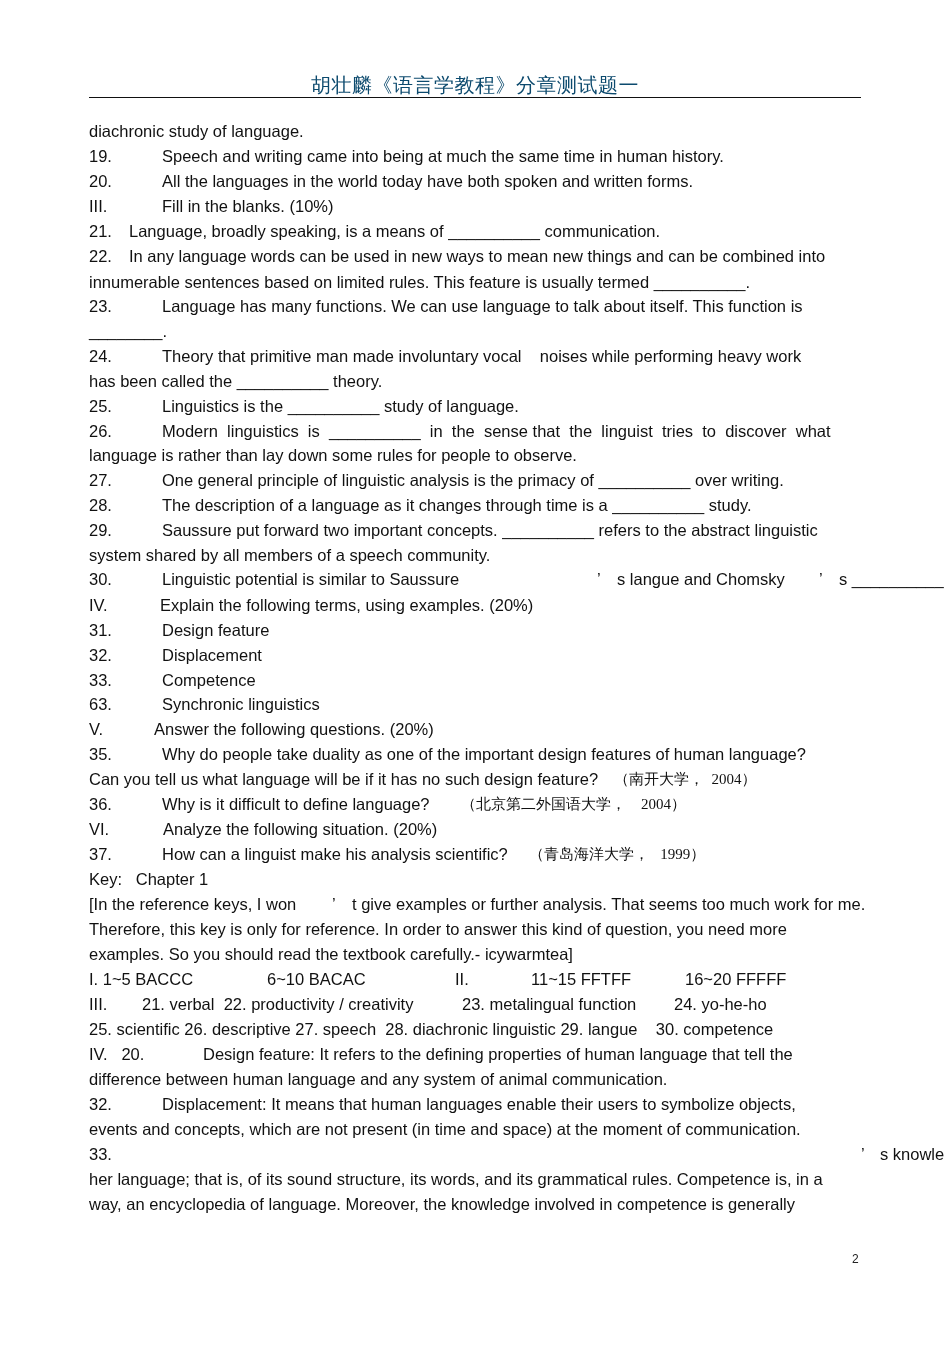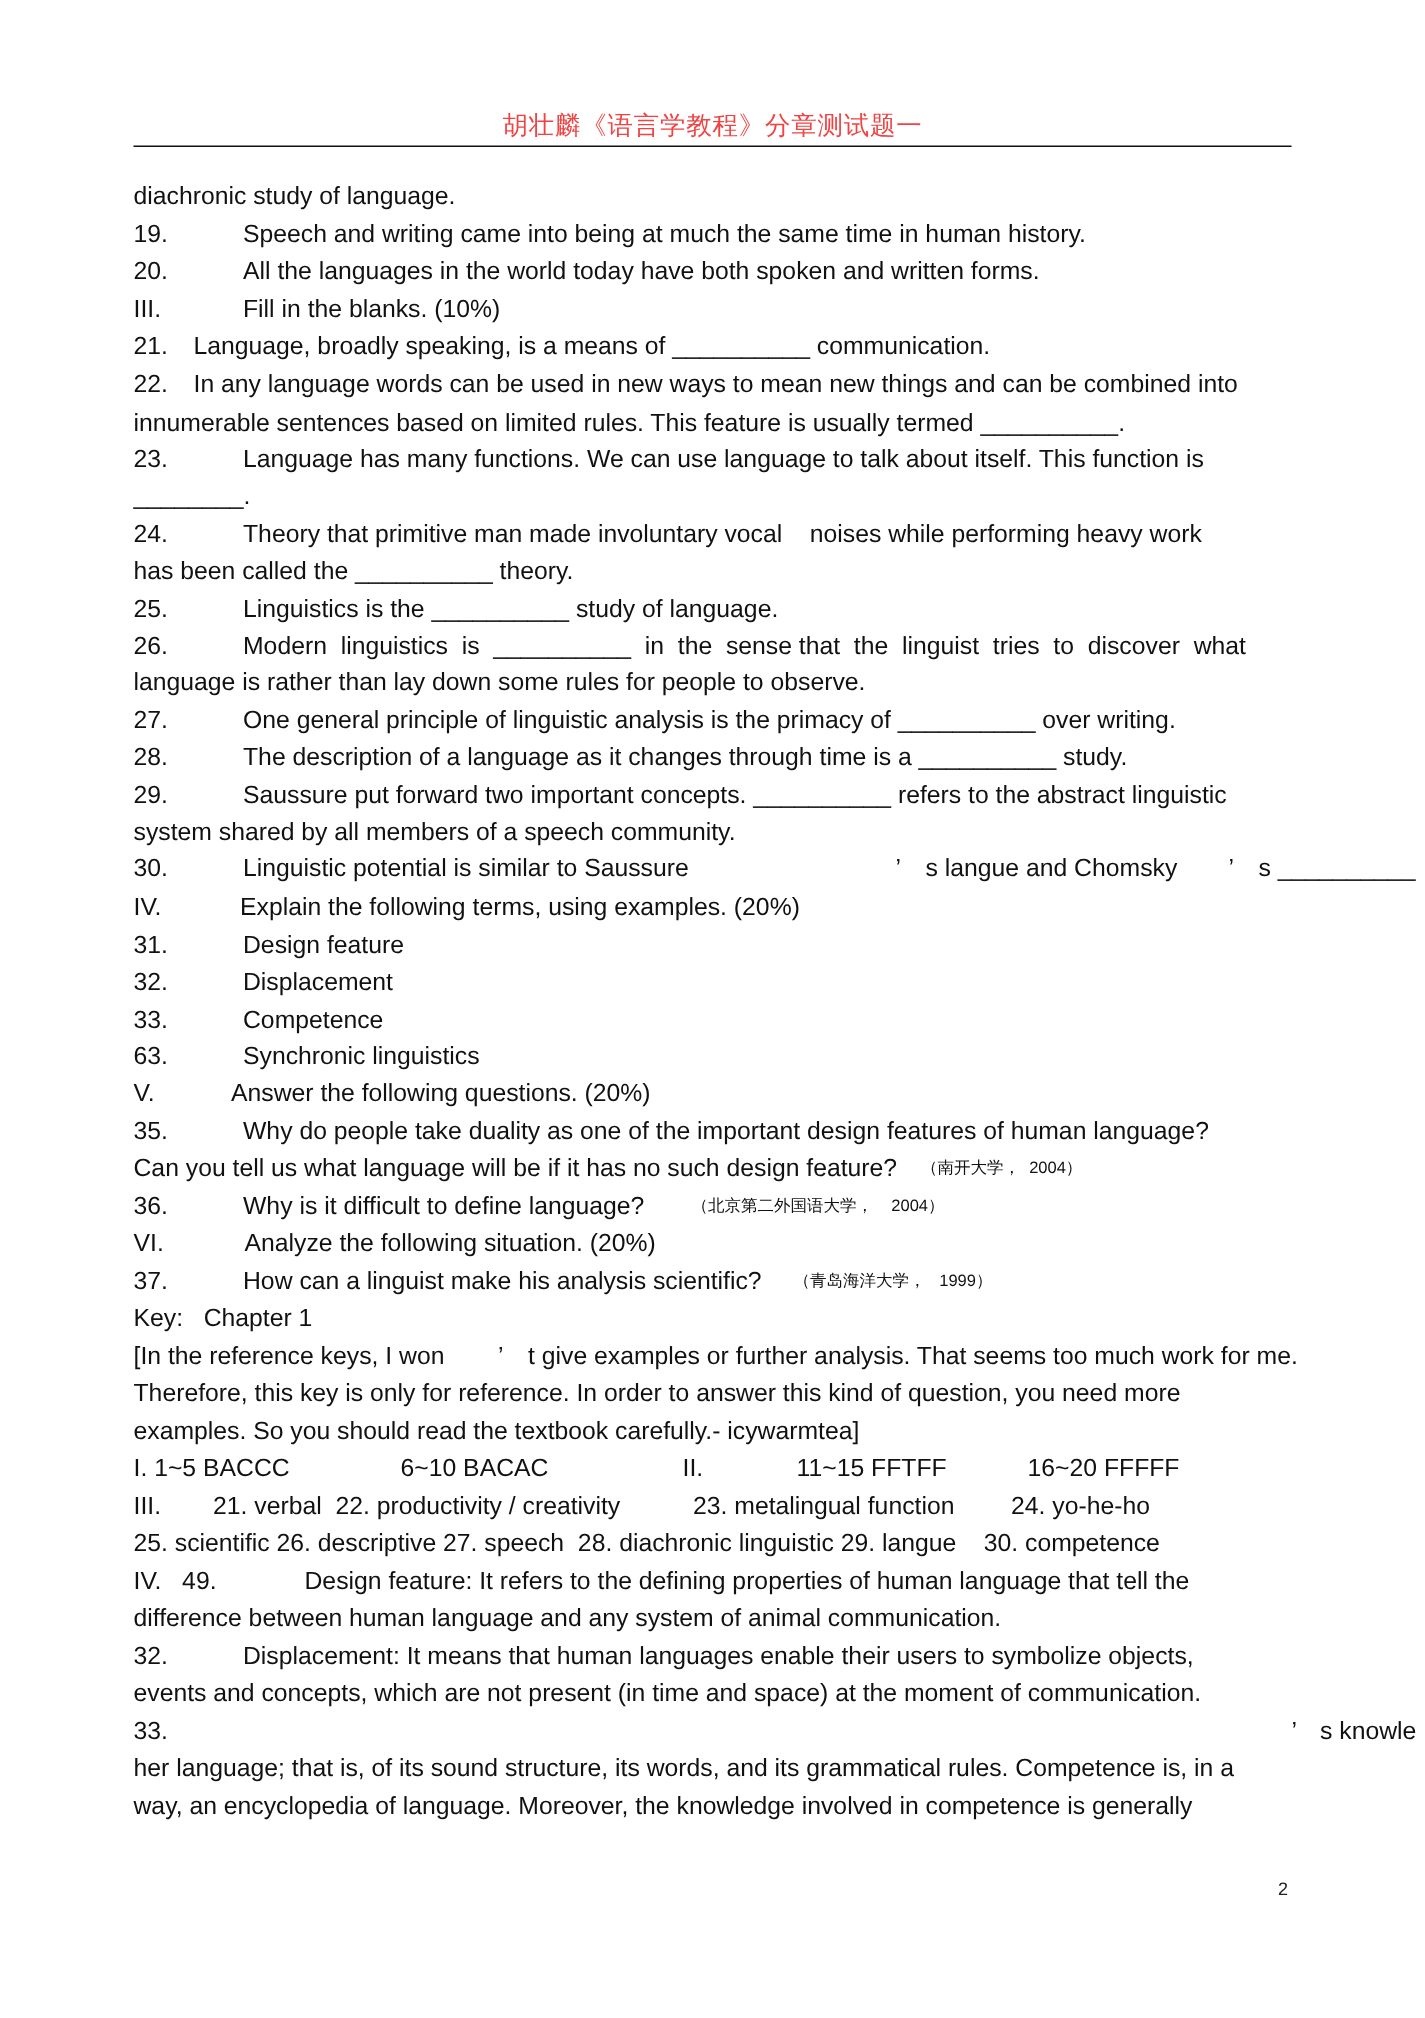--- a/index.html
+++ b/index.html
@@ -1,27 +1,27 @@
 <!DOCTYPE html>
 <html><head>
   <meta charset="utf-8">
   <style>
     html, body { margin: 0; padding: 0; background: #ffffff; }
     body { width: 950px; height: 1345px; position: relative; overflow: hidden;
            font-family: "Liberation Sans", "DejaVu Sans", sans-serif; color: #111111; }
     .page { position: absolute; left: 0; top: 0; width: 950px; height: 1345px; background: #fff; }
     .header-title { position: absolute; top: 72px; left: 0; width: 950px; text-align: center;
-                    font-family: "DejaVu Serif", "Liberation Serif", serif; font-size: 17px; color: #ef4444; letter-spacing: 0.5px; }
+                    font-family: "DejaVu Serif", "Liberation Serif", serif; font-size: 20px; color: #0c4a6e; letter-spacing: 0.5px; }
     .header-rule { position: absolute; top: 97px; left: 89px; width: 772px; height: 1px; background: #111; }
     .line { position: absolute; left: 89px; height: 22px; line-height: 22px; font-size: 16.5px; white-space: nowrap; }
     .num { position: absolute; left: 0; }
     .txt { position: absolute; left: 73px; }
     .txt2 { position: absolute; left: 40px; }
     .seg { position: absolute; white-space: nowrap; }
-    .cjk { font-family: Liberation Sans, sans-serif; font-size: 11px; }
+    .cjk { font-family: Liberation Serif, serif; font-size: 15px; }
     .pagenum { position: absolute; left: 852px; top: 1252px; font-size: 12px; color: #222; }
   </style>
 </head>
 <body>
 
 <div class="page">
 
   <div class="header-title">胡壮麟《语言学教程》分章测试题一</div>
   <div class="header-rule"></div>
 
@@ -175,21 +175,21 @@
   <div class="line" style="top:993px">
     <span class="num">III.</span>
     <span class="seg" style="left:53px; white-space:pre">21. verbal  22. productivity / creativity</span>
     <span class="seg" style="left:373px">23. metalingual function</span>
     <span class="seg" style="left:585px">24. yo-he-ho</span>
   </div>
   <div class="line" style="top:1018px">
     <span class="seg" style="left:0; white-space:pre">25. scientific 26. descriptive 27. speech  28. diachronic linguistic 29. langue    30. competence</span>
   </div>
   <div class="line" style="top:1043px">
-    <span class="seg" style="left:0; white-space:pre">IV.   49.</span>
+    <span class="seg" style="left:0; white-space:pre">IV.   20.</span>
     <span class="seg" style="left:114px">Design feature: It refers to the defining properties of human language that tell the</span>
   </div>
   <div class="line" style="top:1068px">
     <span class="seg" style="left:0">difference between human language and any system of animal communication.</span>
   </div>
   <div class="line" style="top:1093px">
     <span class="num">32.</span>
     <span class="txt">Displacement: It means that human languages enable their users to symbolize objects,</span>
   </div>
   <div class="line" style="top:1118px">

